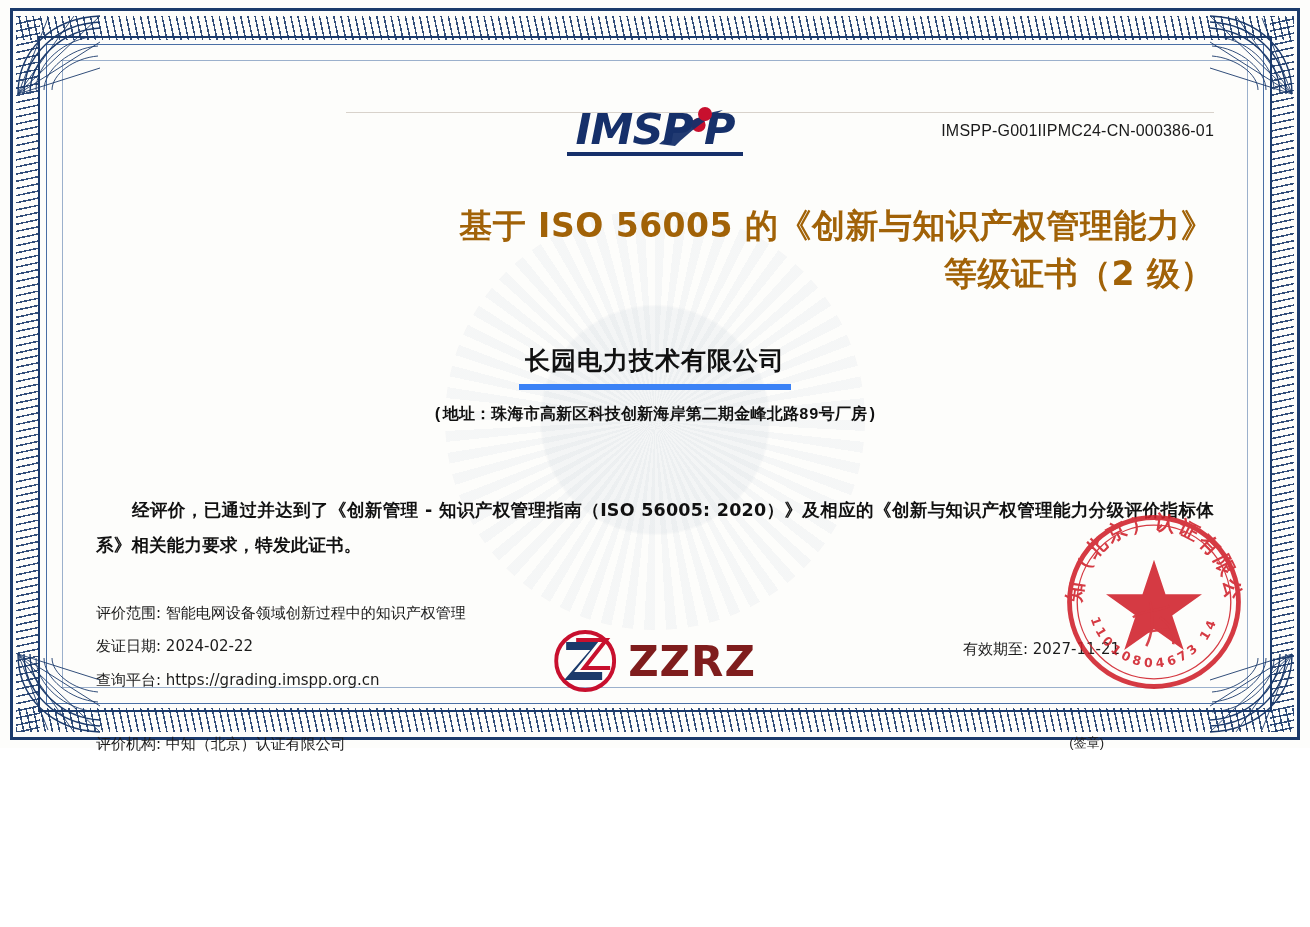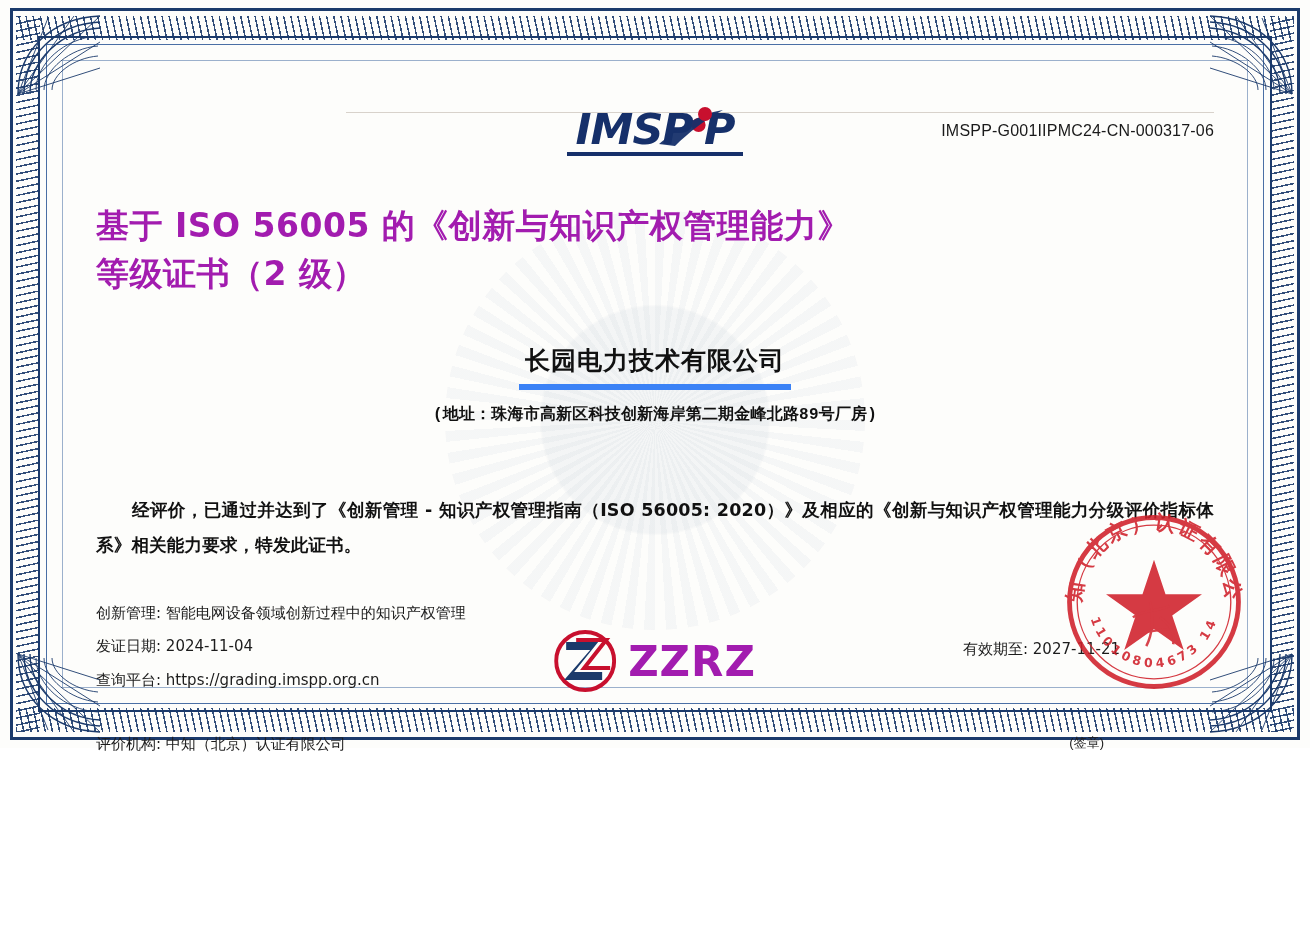--- a/index.html
+++ b/index.html
@@ -172,22 +172,22 @@
     top: 42px;
     font-family: "Liberation Sans", sans-serif;
     font-size: 16px;
     color: #1a1a1a;
     letter-spacing: .2px;
     white-space: nowrap;
   }
 
   .title {
     margin-top: 52px;
-    text-align: left;
-    color: #a21caf;
+    text-align: right;
+    color: #a16207;
     font-family: "DejaVu Sans", sans-serif;
     font-weight: bold;
     font-size: 33px;
     line-height: 1.45;
     letter-spacing: .5px;
   }
 
   .company-block {
     margin-top: 46px;
     text-align: center;
@@ -281,21 +281,21 @@
   .zzrz-mark {
     width: 62px;
     height: 62px;
     position: relative;
   }
   .zzrz-text {
     font-family: "DejaVu Sans", sans-serif;
     font-weight: bold;
     font-size: 42px;
     letter-spacing: 1px;
-    color: #a21caf;
+    color: #7f1d1d;
   }
 </style>
 </head>
 <body>
 
 <div id="certificate">
 
   <div class="frame-outer"></div>
   <div class="band-h top"></div>
   <div class="band-h bottom"></div>
@@ -382,43 +382,43 @@
 
     <div class="logo-row">
       <div class="imspp-logo">
         <span>IMSP<span class="dot"></span>P</span>
       </div>
       <svg class="imspp-swoosh" viewBox="0 0 200 60">
         <path d="M104 44 C122 30 142 14 168 10 C150 20 134 32 120 46 Z" fill="#16306a" opacity="0.95"></path>
         <circle cx="150" cy="14" r="7" fill="#c8102e"></circle>
       </svg>
       <div class="imspp-underline"></div>
-      <div class="cert-no">IMSPP-G001IIPMC24-CN-000317-06</div>
+      <div class="cert-no">IMSPP-G001IIPMC24-CN-000386-01</div>
     </div>
 
     <div class="title">
       <div>基于 ISO 56005 的《创新与知识产权管理能力》</div>
       <div>等级证书（2 级）</div>
     </div>
 
     <div class="company-block">
       <div class="company-name">长园电力技术有限公司</div>
       <div class="company-address">(地址：珠海市高新区科技创新海岸第二期金峰北路89号厂房)</div>
     </div>
 
     <div class="statement">经评价，已通过并达到了《创新管理 - 知识产权管理指南（ISO 56005: 2020）》及相应的《创新与知识产权管理能力分级评价指标体系》相关能力要求，特发此证书。</div>
 
     <div class="details">
       <div class="detail-line">
-        <span class="detail-label">创新管理:</span>
+        <span class="detail-label">评价范围:</span>
         <span class="detail-value">智能电网设备领域创新过程中的知识产权管理</span>
       </div>
       <div class="detail-line">
         <span class="detail-label">发证日期:</span>
-        <span class="detail-value">2024-11-04</span>
+        <span class="detail-value">2024-02-22</span>
       </div>
       <div class="detail-line">
         <span class="detail-label">查询平台:</span>
         <span class="detail-value">https://grading.imspp.org.cn</span>
       </div>
 
       <div class="valid-until">
         <span>有效期至:</span>
         <span>2027-11-21</span>
       </div>

